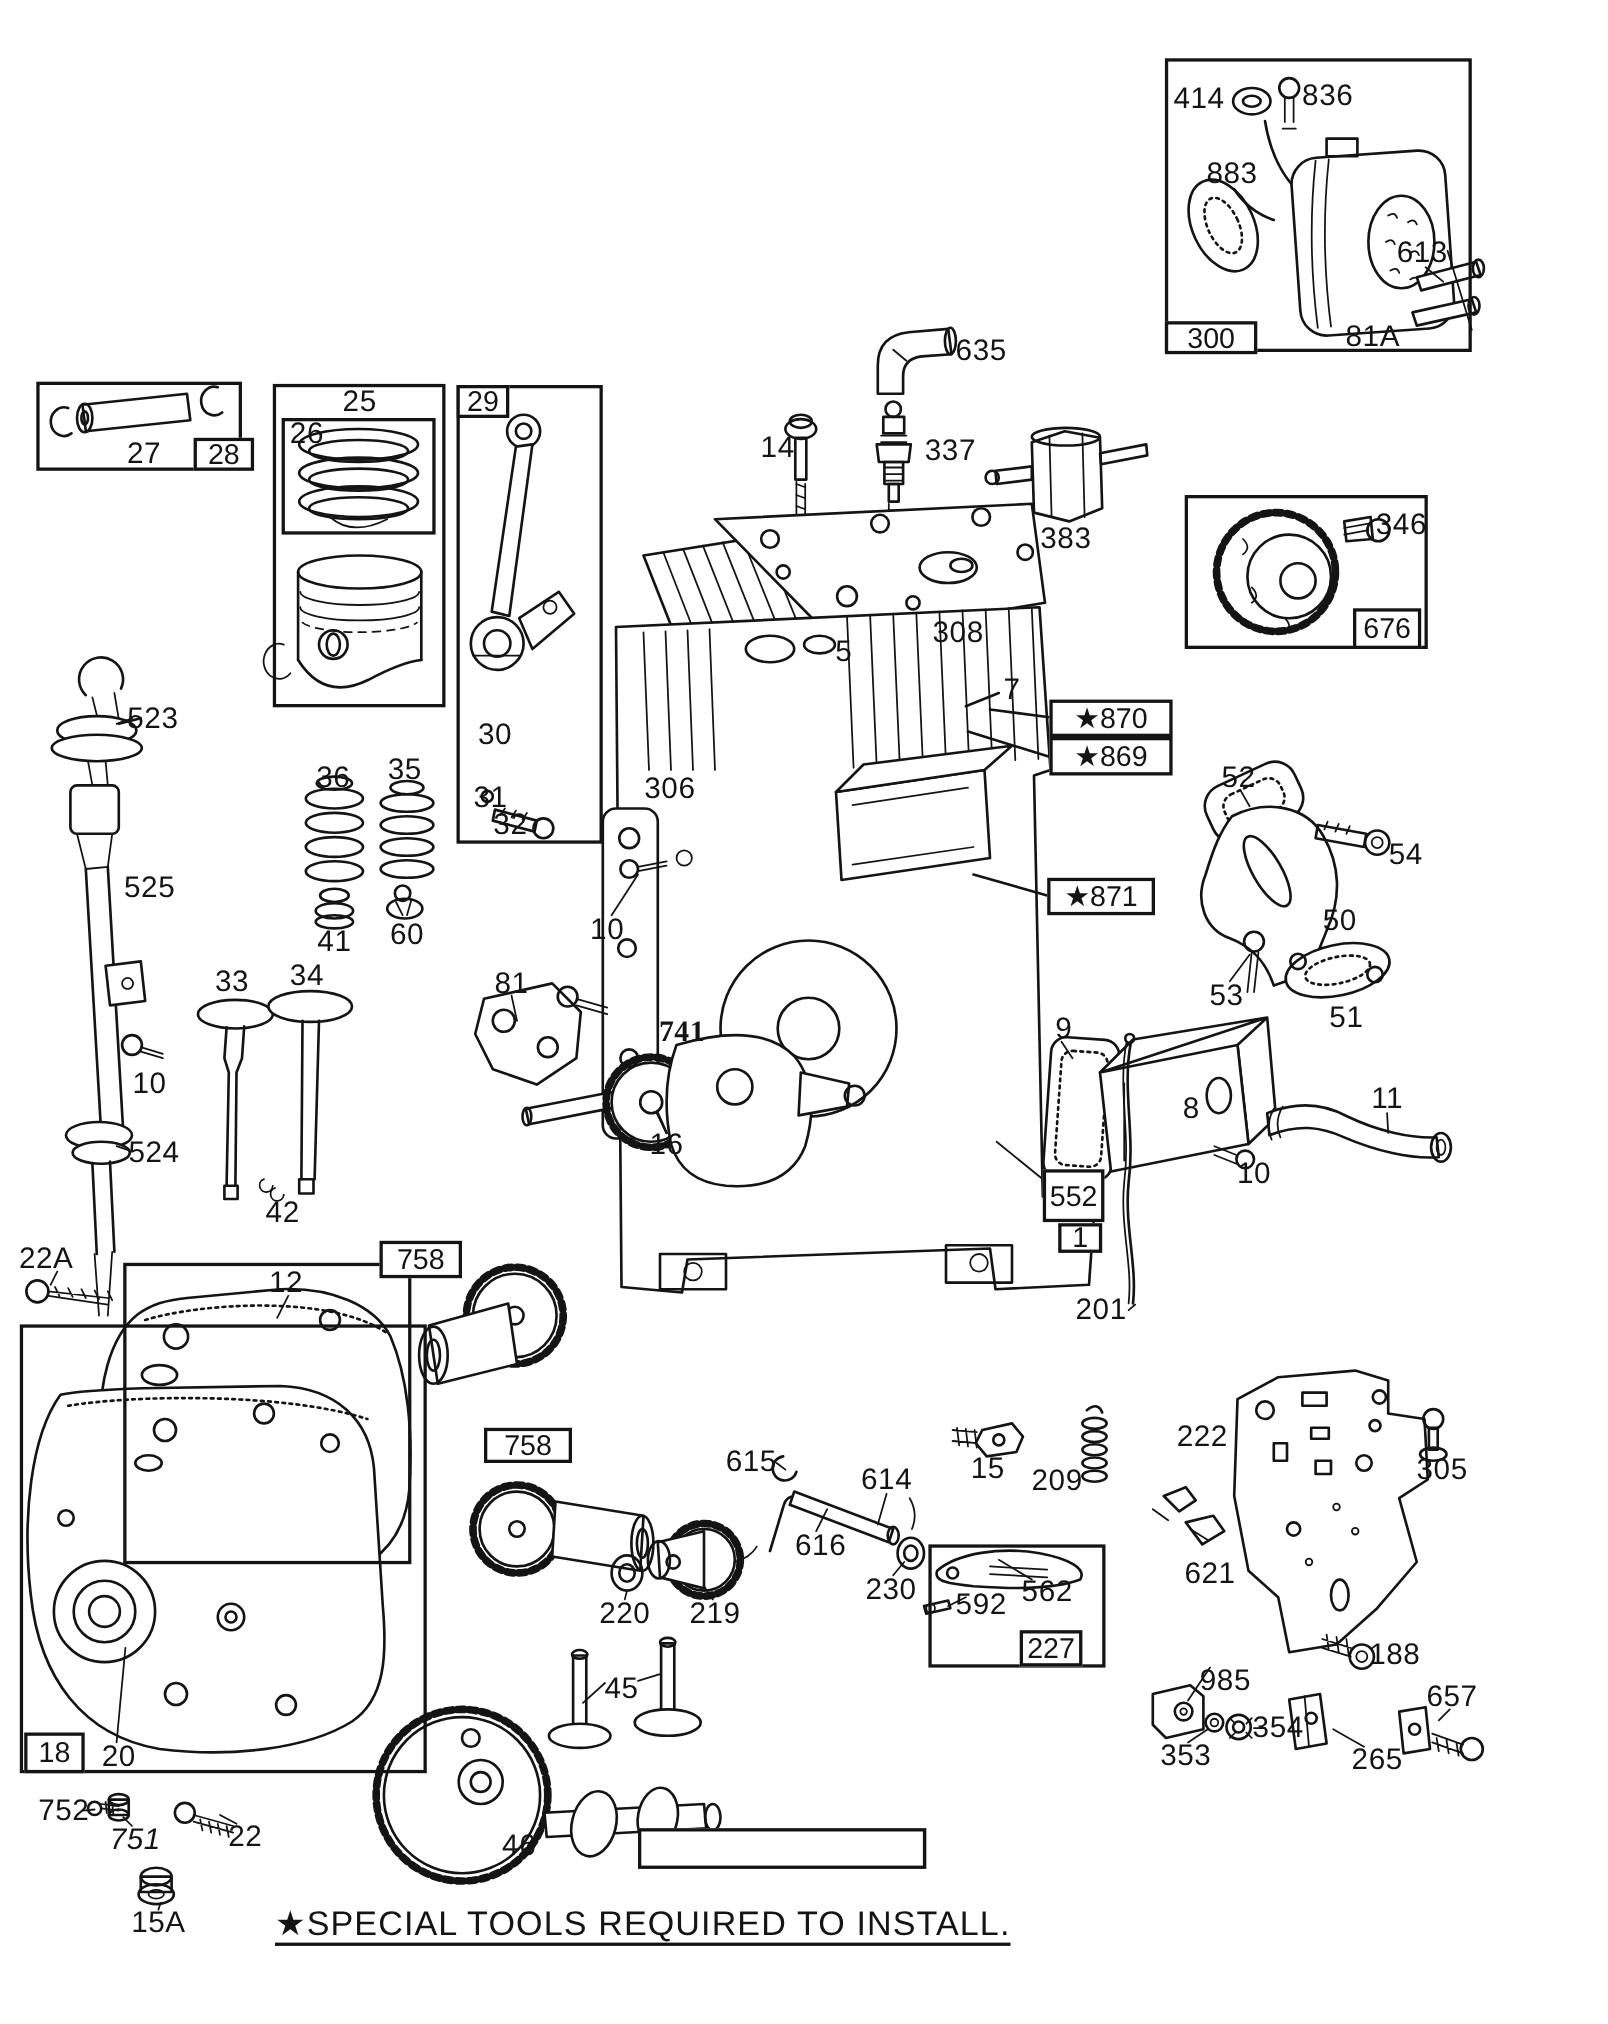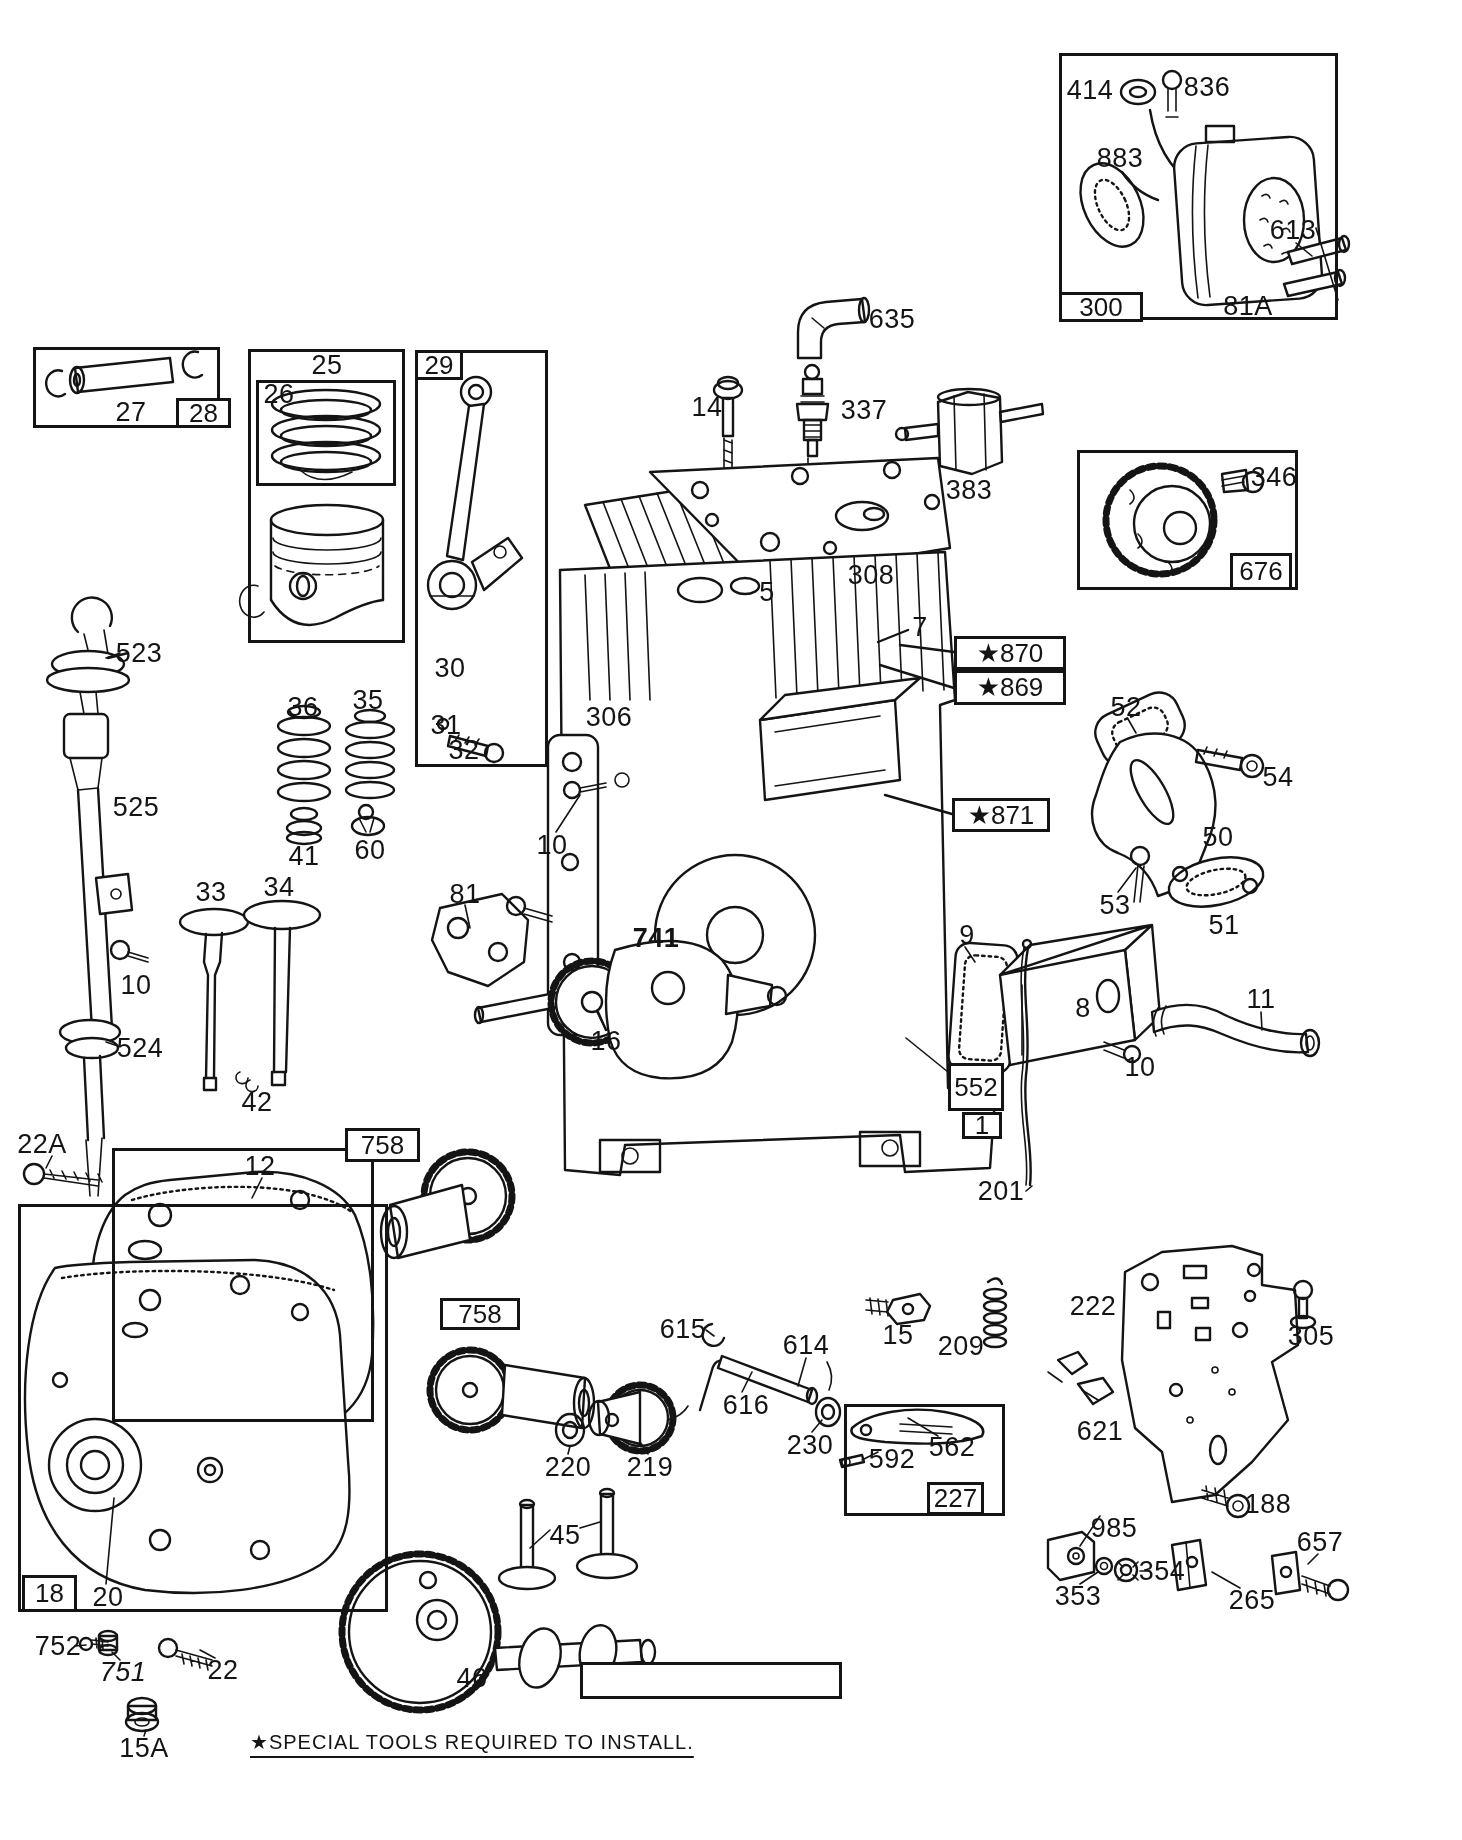--- a/index.html
+++ b/index.html
@@ -6,25 +6,25 @@
   .canvas{position:relative;width:1462px;height:1840px;background:#fff;overflow:hidden;
           font-family:"Liberation Sans",sans-serif;color:#141414;}
   .art{position:absolute;left:0;top:0;pointer-events:none;}
   .art *{stroke:#141414;stroke-width:2.4;fill:none;stroke-linecap:round;stroke-linejoin:round;}
   .art .f{fill:#fff;}
   .art .speck{stroke-dasharray:2.5 4;}
   .art .teeth{stroke-dasharray:6 5;stroke-width:7;}
   .art .thin{stroke-width:1.6;}
   .callout{position:absolute;transform:translate(-50%,-50%);font-size:27px;white-space:nowrap;
            letter-spacing:0.5px;}
-  .callout.bold{font-weight:bold;font-family:Liberation Sans, sans-serif;margin-left:36px;}
+  .callout.bold{font-weight:bold;font-family:Liberation Serif, serif;}
   .boxed-label{position:absolute;border:3px solid #141414;background:#fff;box-sizing:border-box;
            display:flex;align-items:center;justify-content:center;font-size:26px;white-space:nowrap;}
   .container-box{position:absolute;border:3px solid #141414;box-sizing:border-box;background:transparent;}
-  .footer-note{position:absolute;font-size:20px;text-decoration:underline;text-underline-offset:7px;
+  .footer-note{position:absolute;font-size:31px;text-decoration:underline;text-underline-offset:7px;
            white-space:nowrap;letter-spacing:1px;}
 </style>
 </head>
 <body>
 
 <div class="canvas">
 
   <svg class="art" width="1462" height="1840" viewBox="0 0 1462 1840">
 
     <g>

